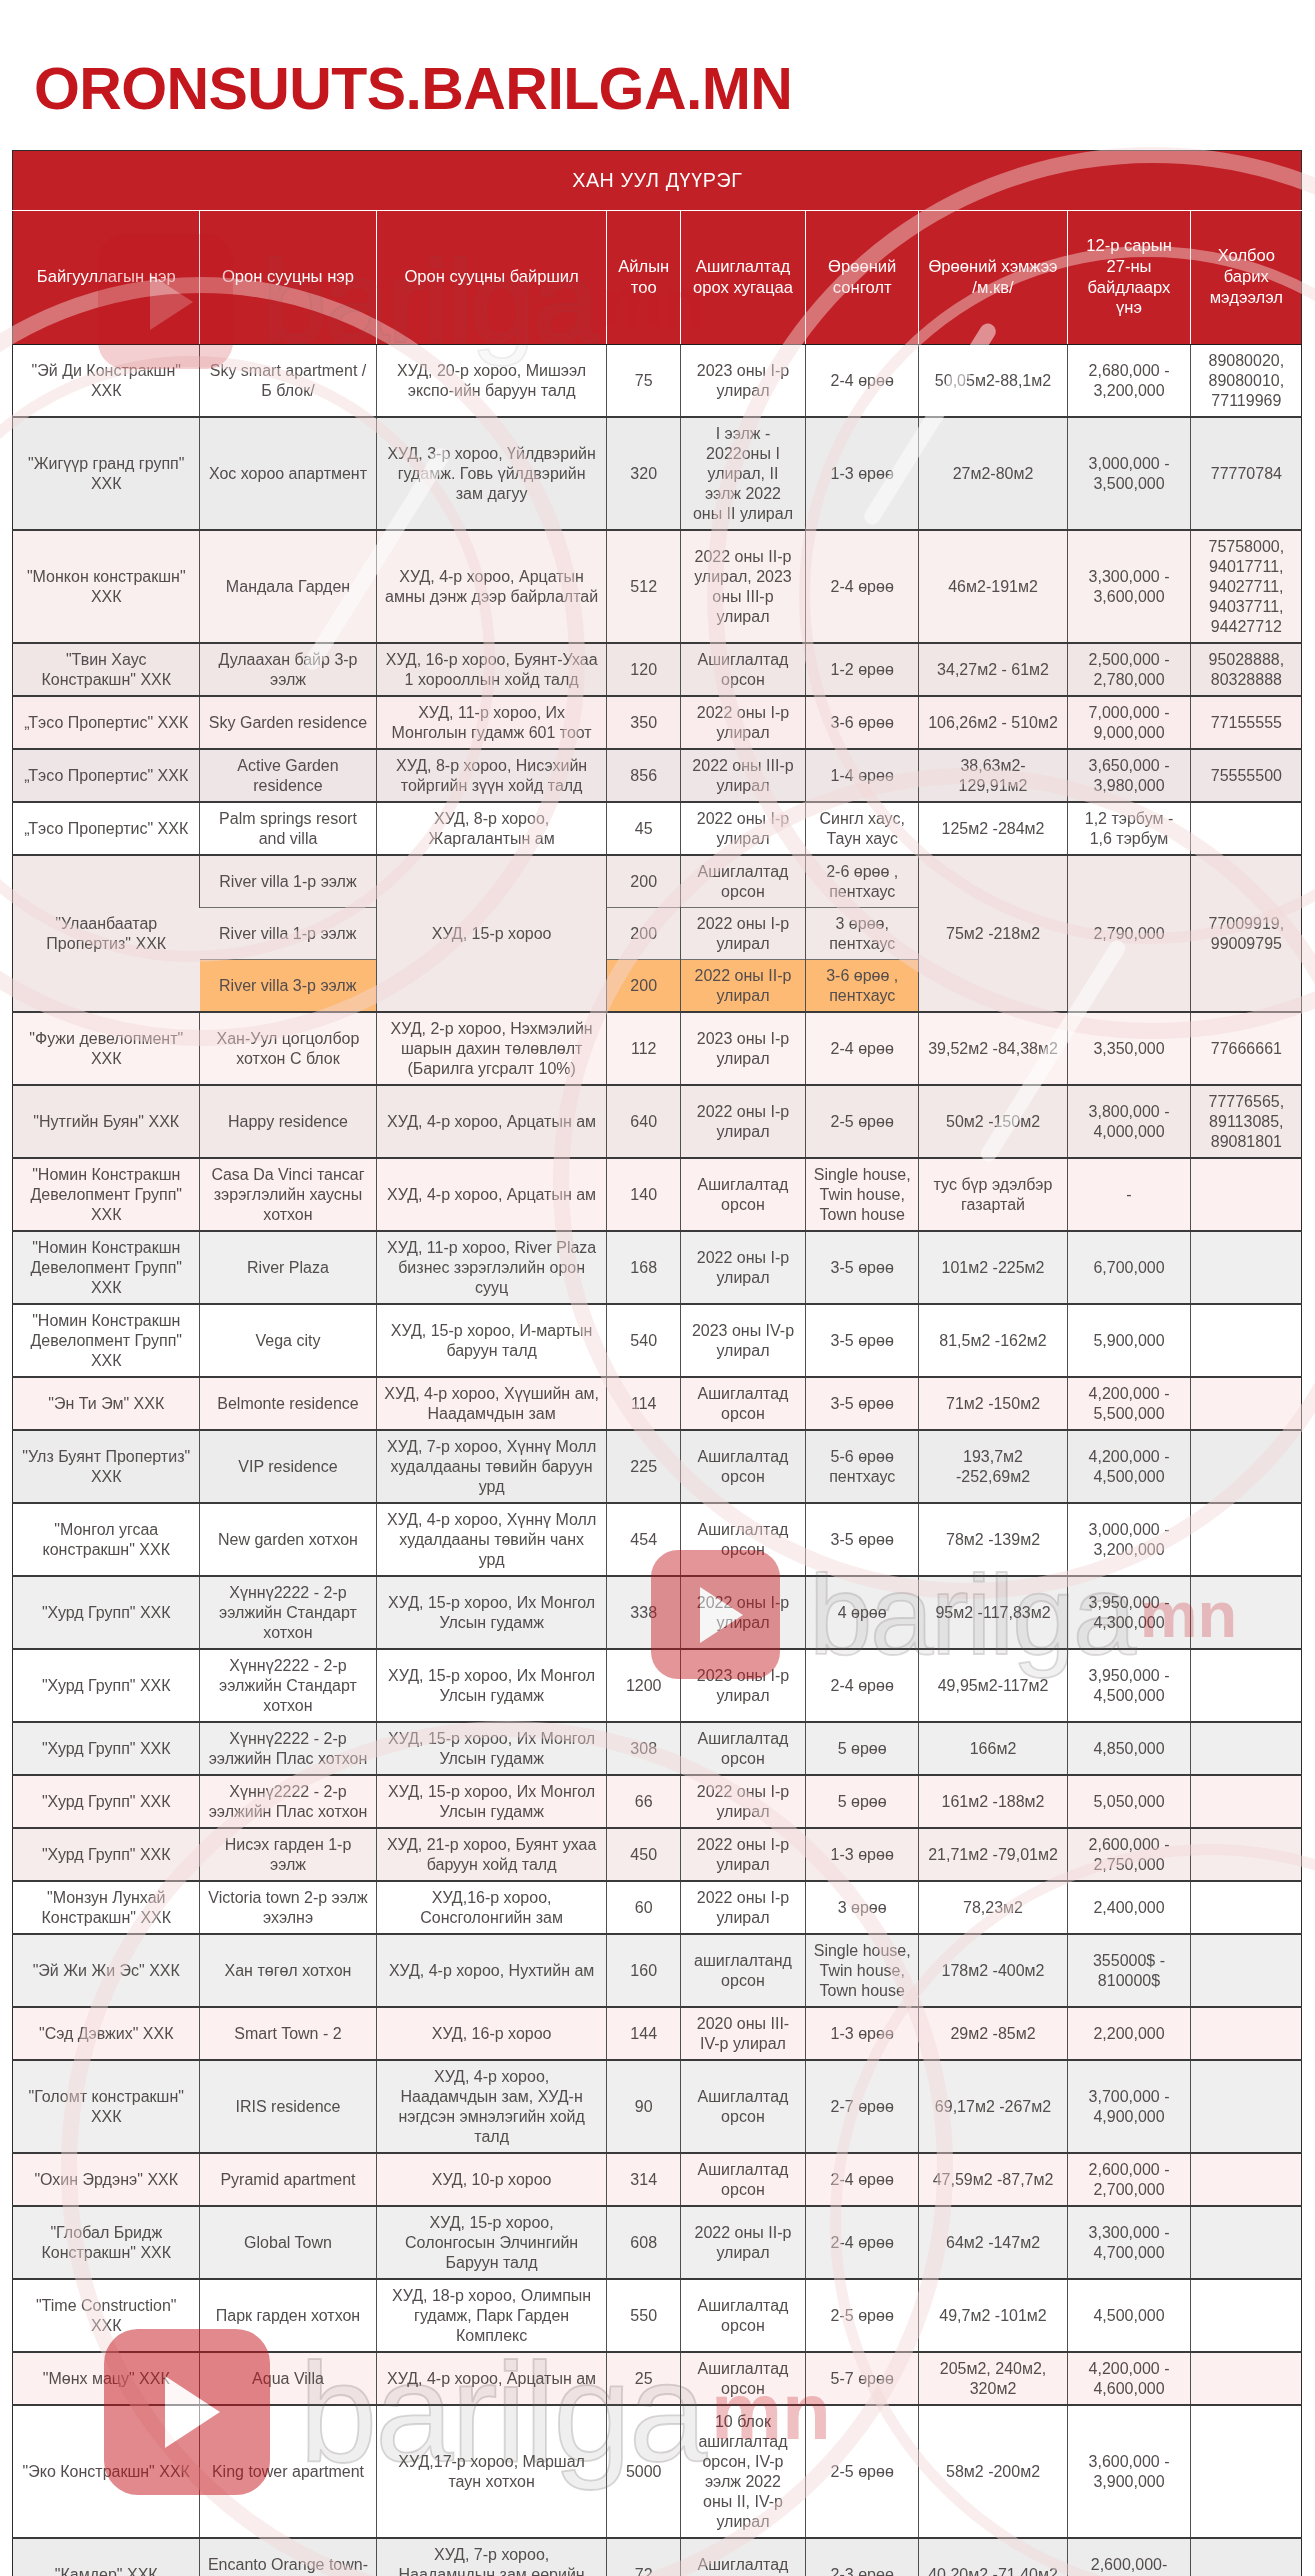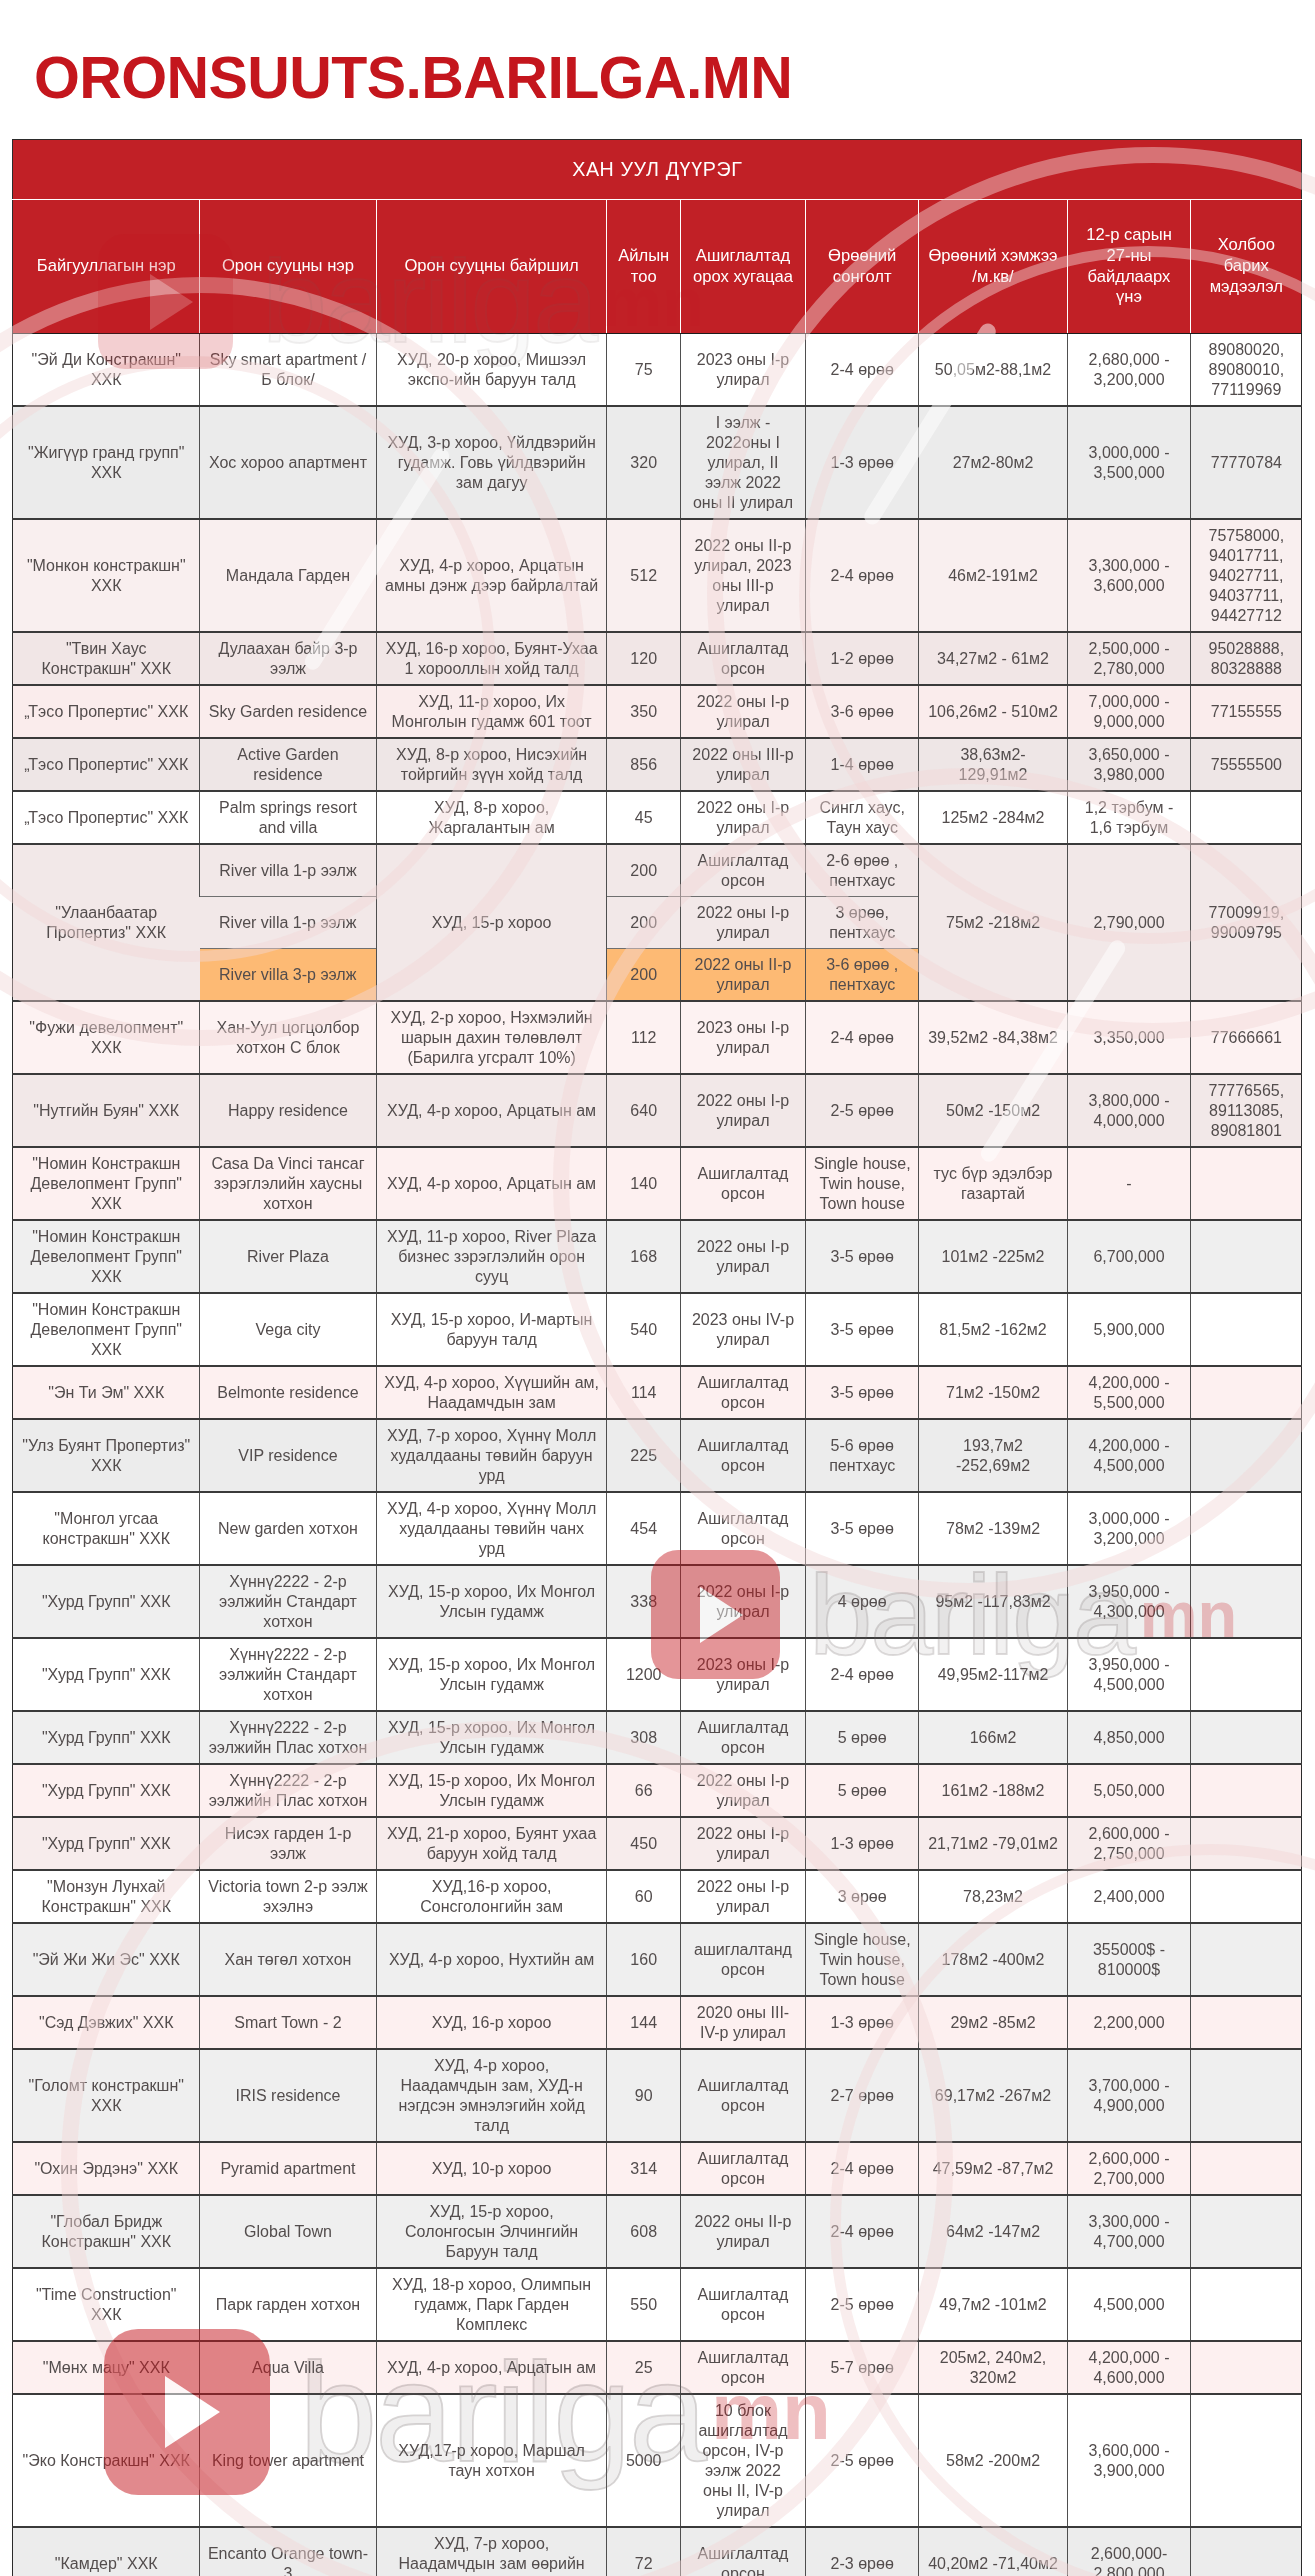--- a/index.html
+++ b/index.html
@@ -3,21 +3,21 @@
 <meta charset="utf-8">
 <style>
   html,body{margin:0;padding:0;}
   body{
     width:1316px;height:2576px;overflow:hidden;position:relative;
     background:#ffffff;
     font-family:"Liberation Sans","DejaVu Sans",sans-serif;
   }
   .page{position:relative;width:1316px;height:2576px;overflow:hidden;}
   .site-title{
-    margin:44px 0 27px 34px;
+    margin:55px 0 27px 34px;
     font-size:59px;font-weight:bold;letter-spacing:-0.6px;
     color:#c4161d;
   }
   table.listings{
     width:1290px;margin-left:12.3px;
     border-collapse:collapse;table-layout:fixed;
     border:1.8px solid #2b2b2b;
     font-size:16px;line-height:1.25;color:#534d4d;
   }
   thead th{

